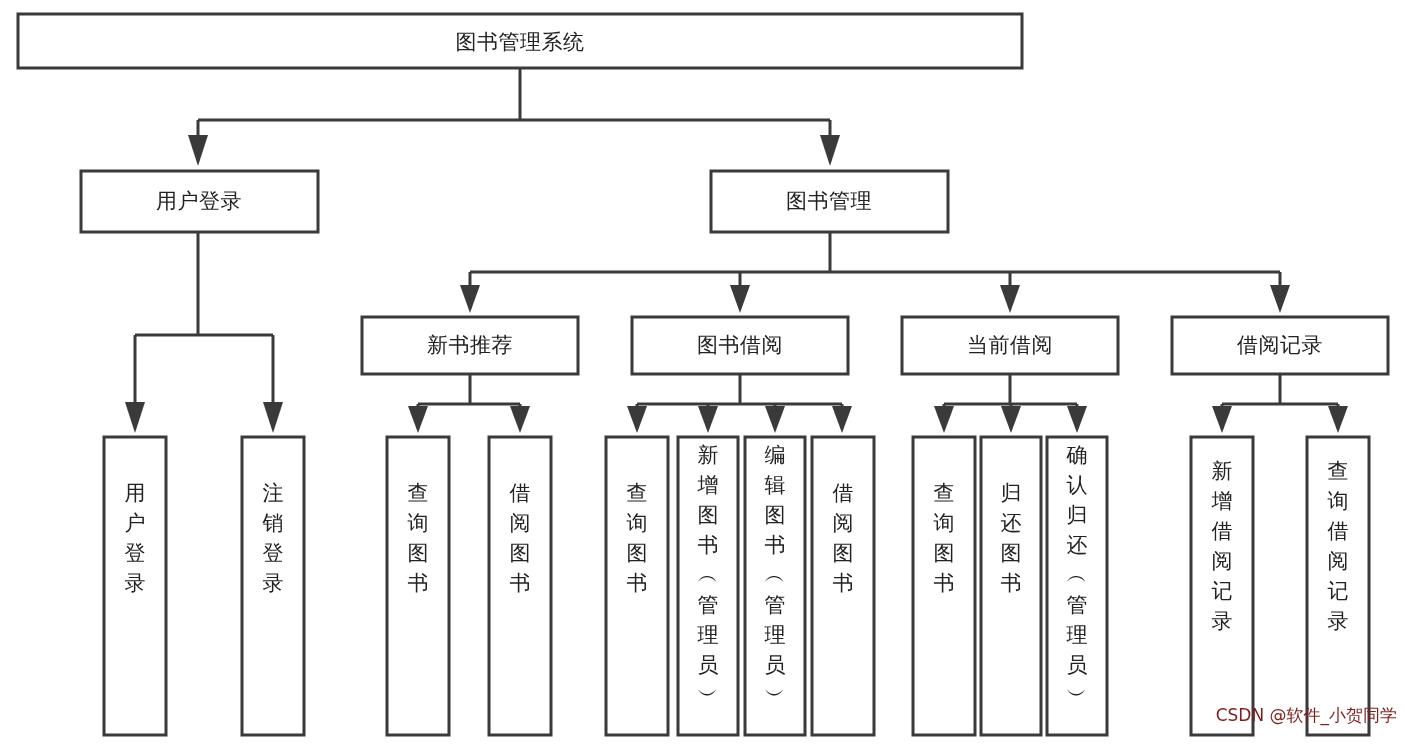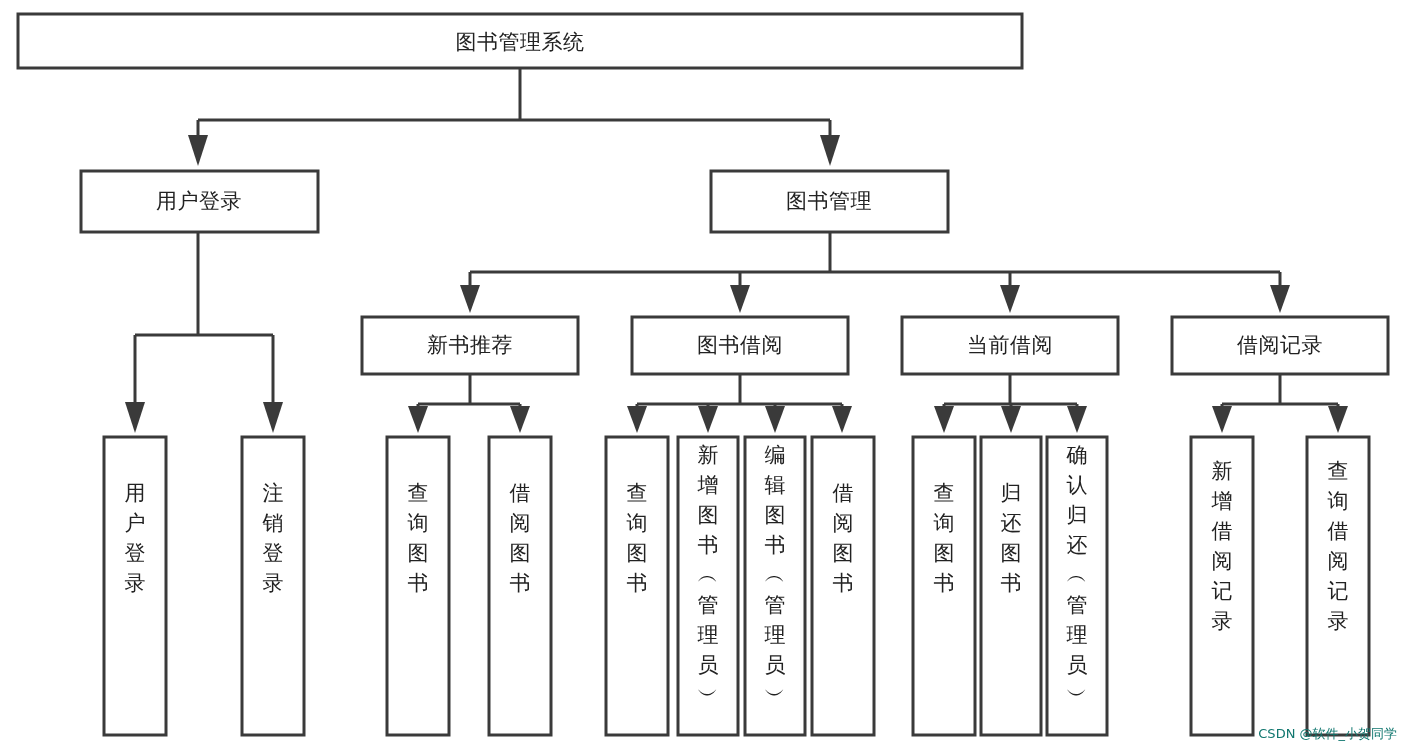--- a/index.html
+++ b/index.html
@@ -57,24 +57,24 @@
     font-size: 21px;
     fill: #222222;
     text-anchor: middle;
   }
   .leaf-label tspan {
     text-anchor: middle;
   }
   .watermark {
     position: absolute;
     right: 8px;
-    bottom: 4px;
-    font-family: "DejaVu Sans", "Liberation Sans", sans-serif;
-    font-size: 13px;
-    color: #0f766e;
+    bottom: 20px;
+    font-family: "DejaVu Sans", "Liberation Sans", sans-serif;
+    font-size: 17px;
+    color: #7f1d1d;
     white-space: nowrap;
     user-select: none;
   }
 </style>
 </head>
 <body>
 
 <div id="diagram-root">
 
   <svg id="diagram-svg" viewBox="0 0 1405 747" xmlns="http://www.w3.org/2000/svg">

